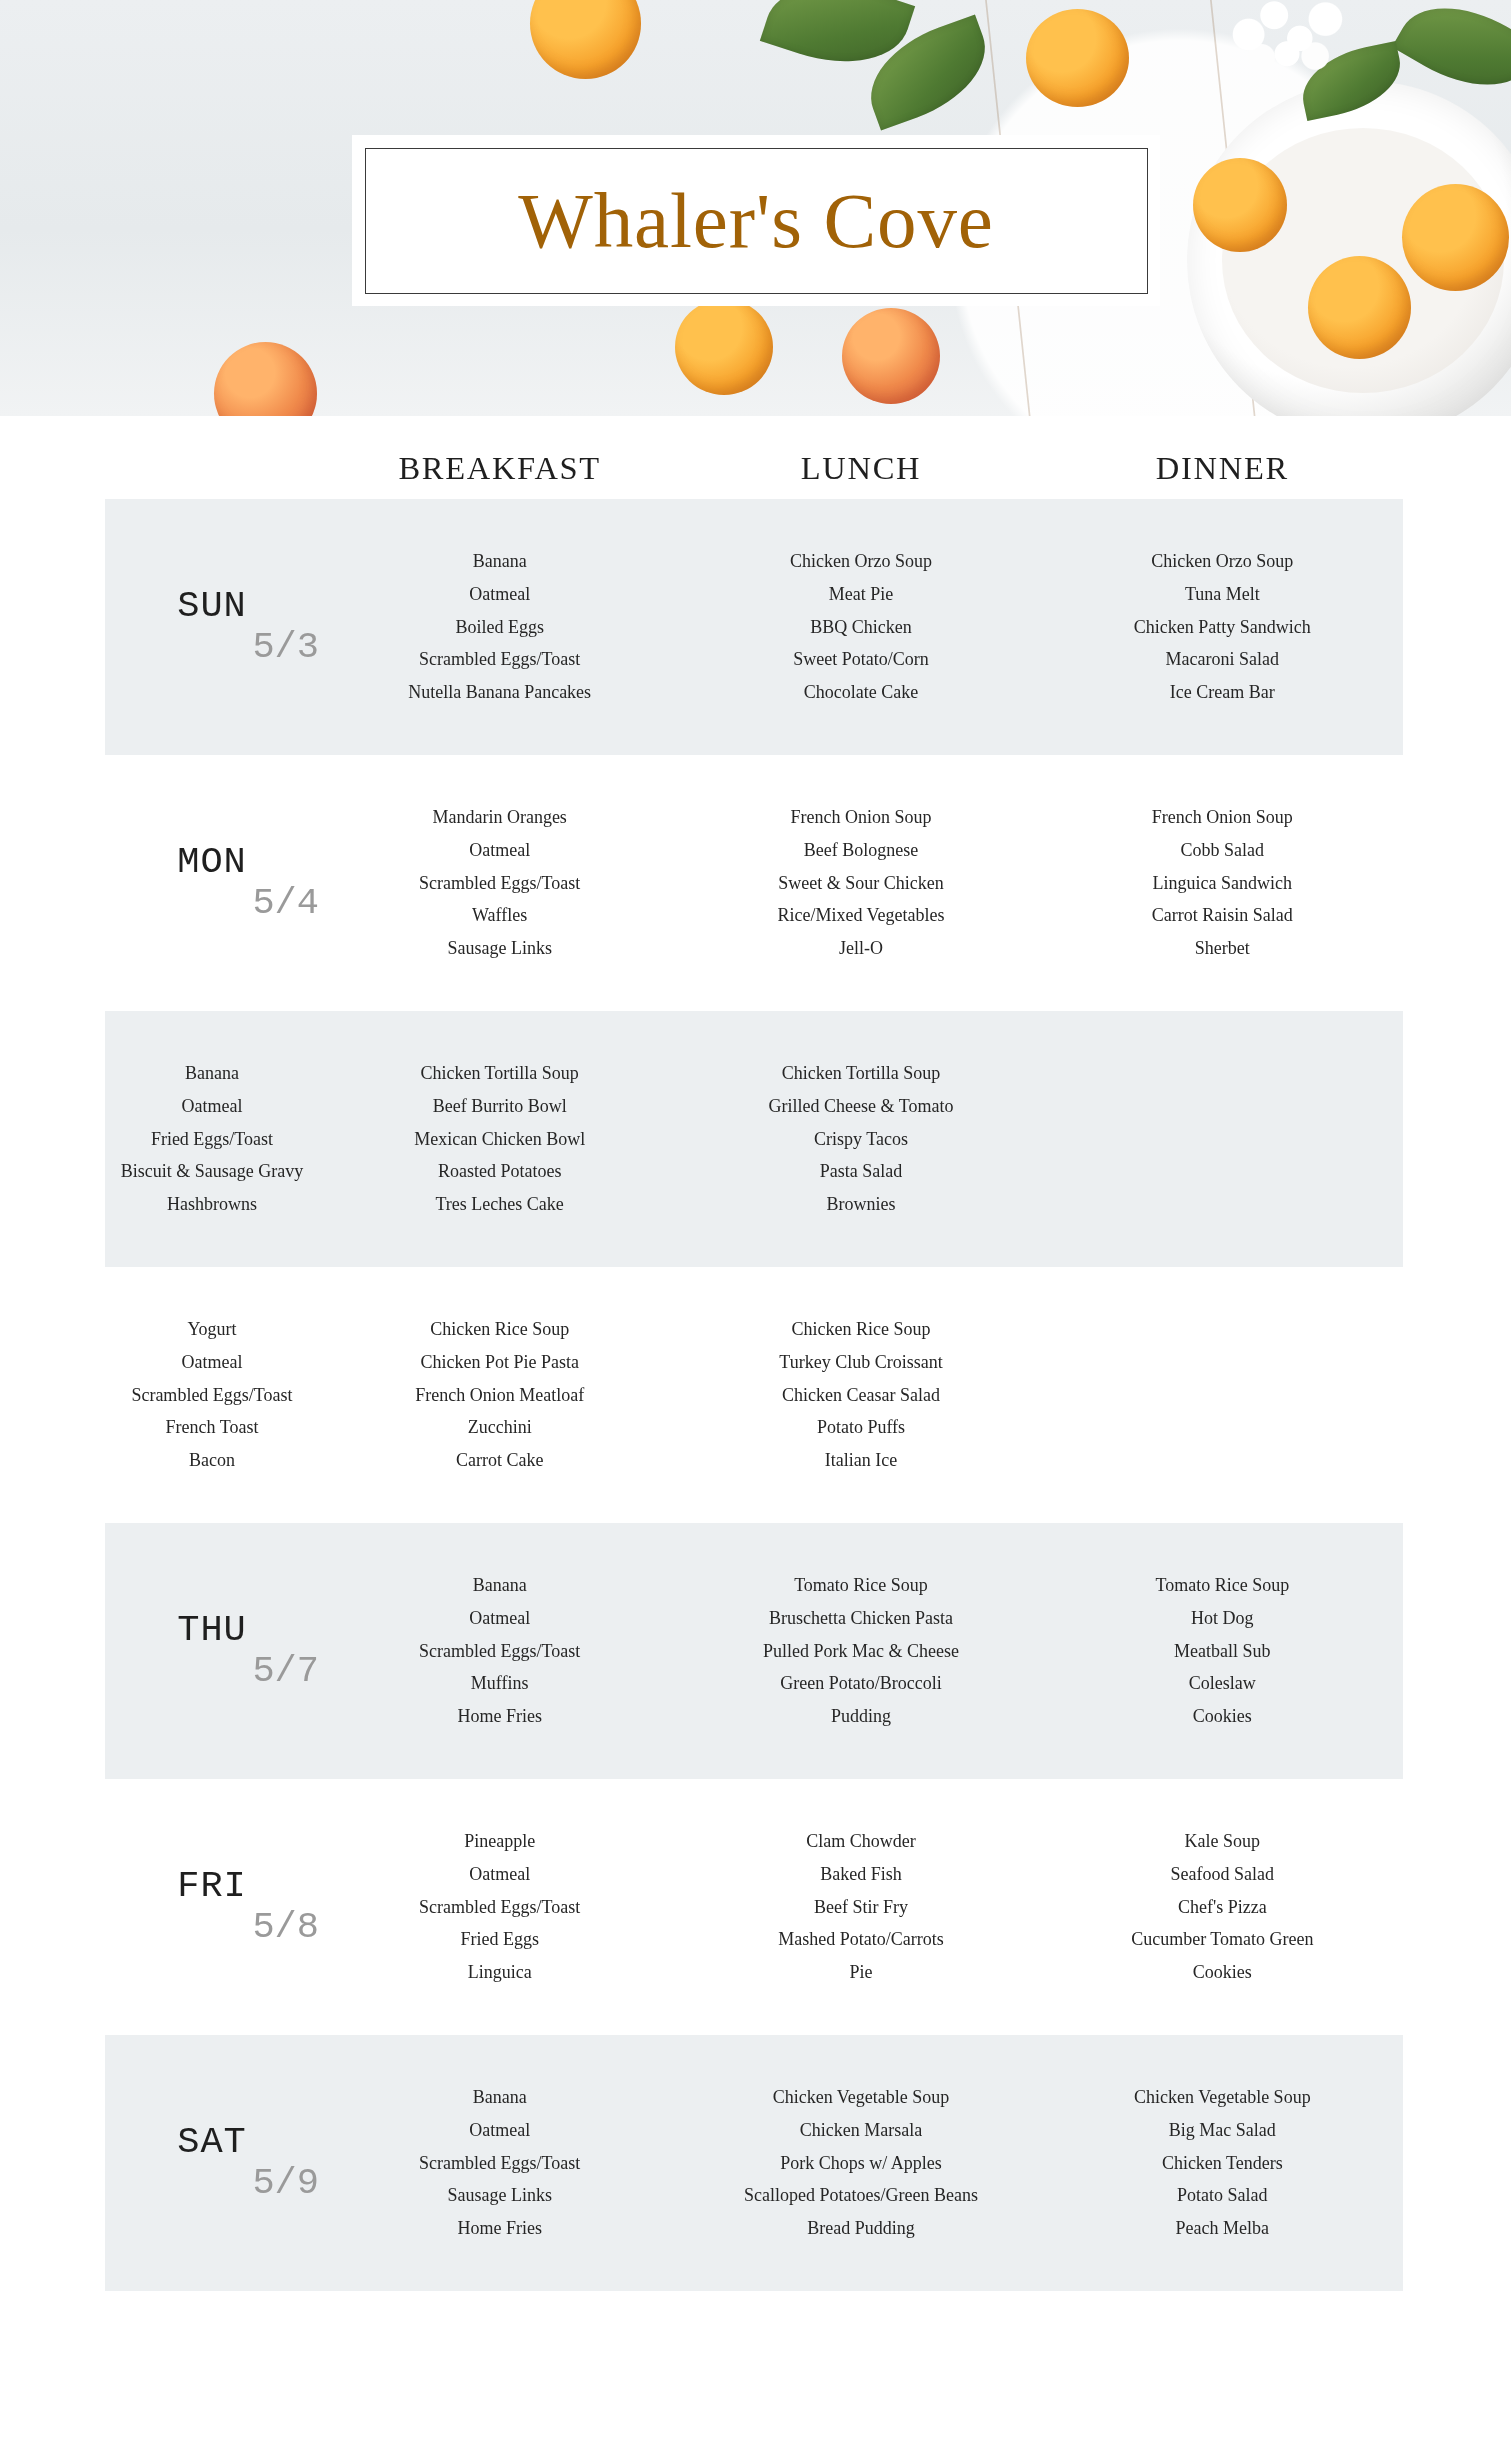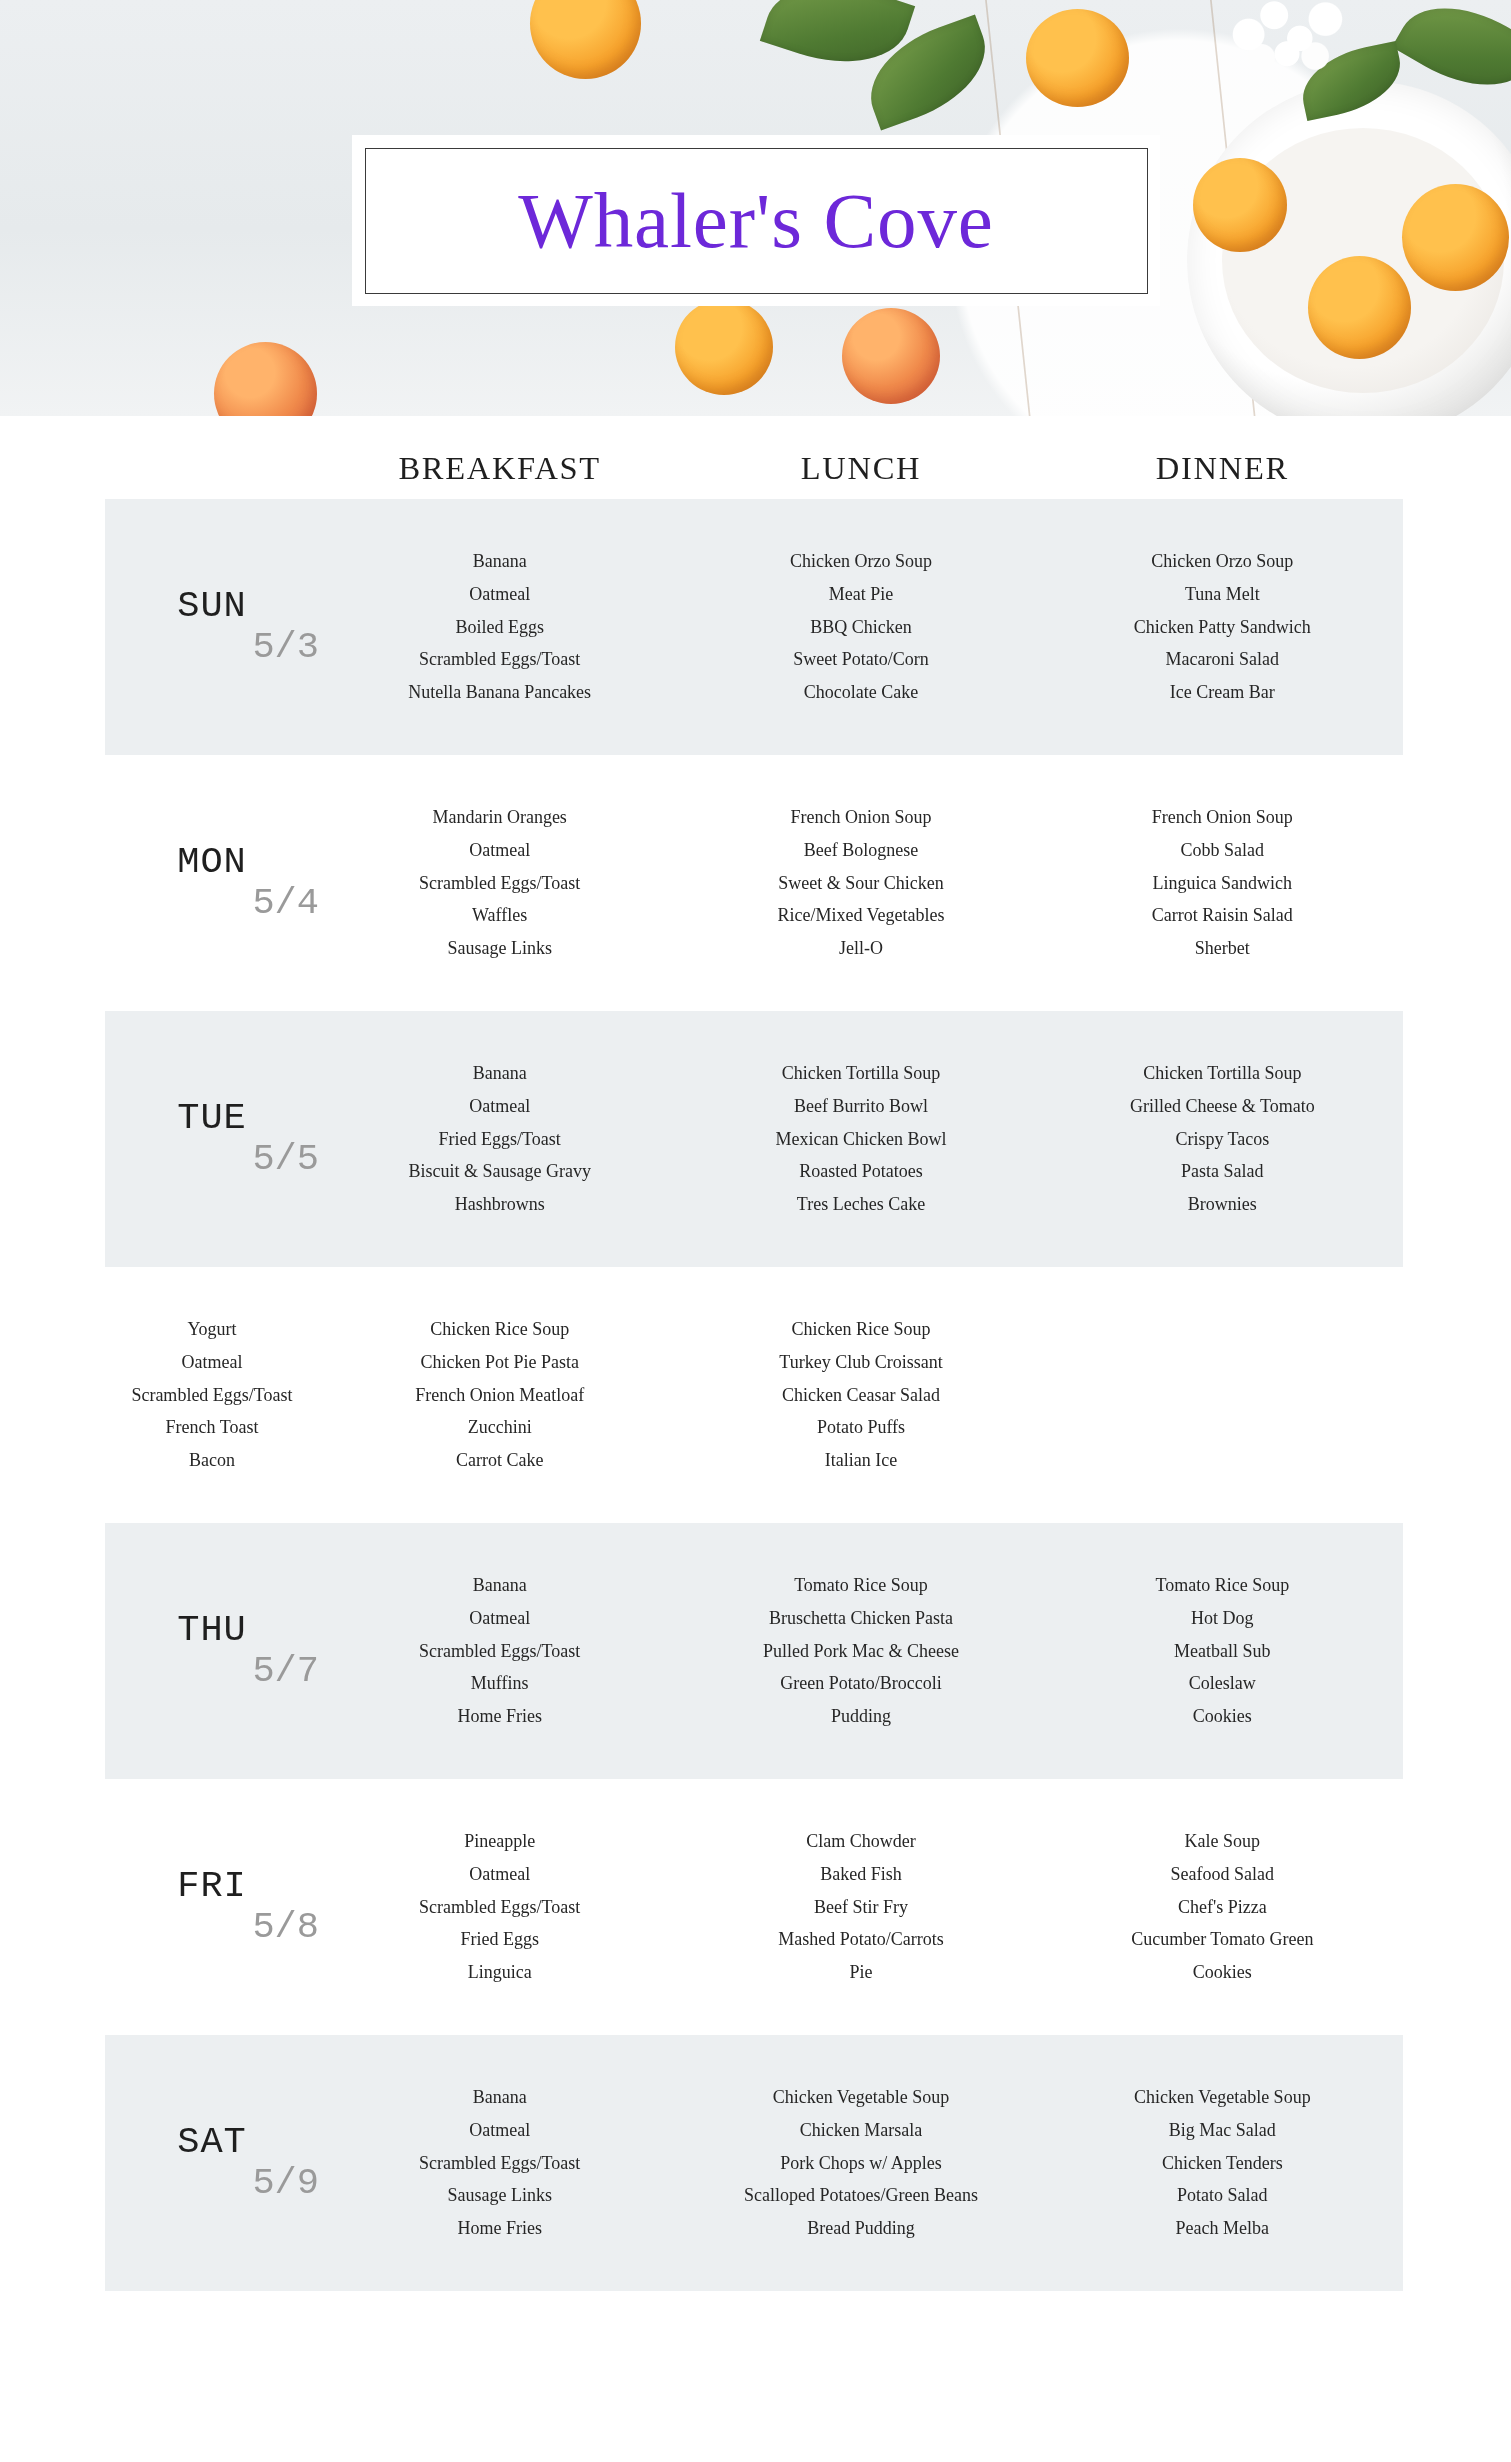--- a/index.html
+++ b/index.html
@@ -111,21 +111,21 @@
     height: 144px;
     border: 1.7px solid #3a3a3a;
     display: flex;
     align-items: center;
     justify-content: center;
   }
   .title-text {
     font-family: "Liberation Serif", serif;
     font-size: 79px;
     letter-spacing: 0.9px;
-    color: #6d28d9;
+    color: #a16207;
     line-height: 1;
   }
 
   
   .menu {
     padding: 0 109px 34px 105px;
     box-sizing: border-box;
   }
   .meal-head {
     display: grid;
@@ -263,24 +263,20 @@
         </div>
         <div class="items">
           <div>French Onion Soup</div>
           <div>Cobb Salad</div>
           <div>Linguica Sandwich</div>
           <div>Carrot Raisin Salad</div>
           <div>Sherbet</div>
         </div>
       </div>
       <div class="row shaded">
-        <div class="daycell">
-          <div class="dayname">TUE</div>
-          <div class="daydate">5/5</div>
-        </div>
         <div class="items">
           <div>Banana</div>
           <div>Oatmeal</div>
           <div>Fried Eggs/Toast</div>
           <div>Biscuit &amp; Sausage Gravy</div>
           <div>Hashbrowns</div>
         </div>
         <div class="items">
           <div>Chicken Tortilla Soup</div>
           <div>Beef Burrito Bowl</div>

